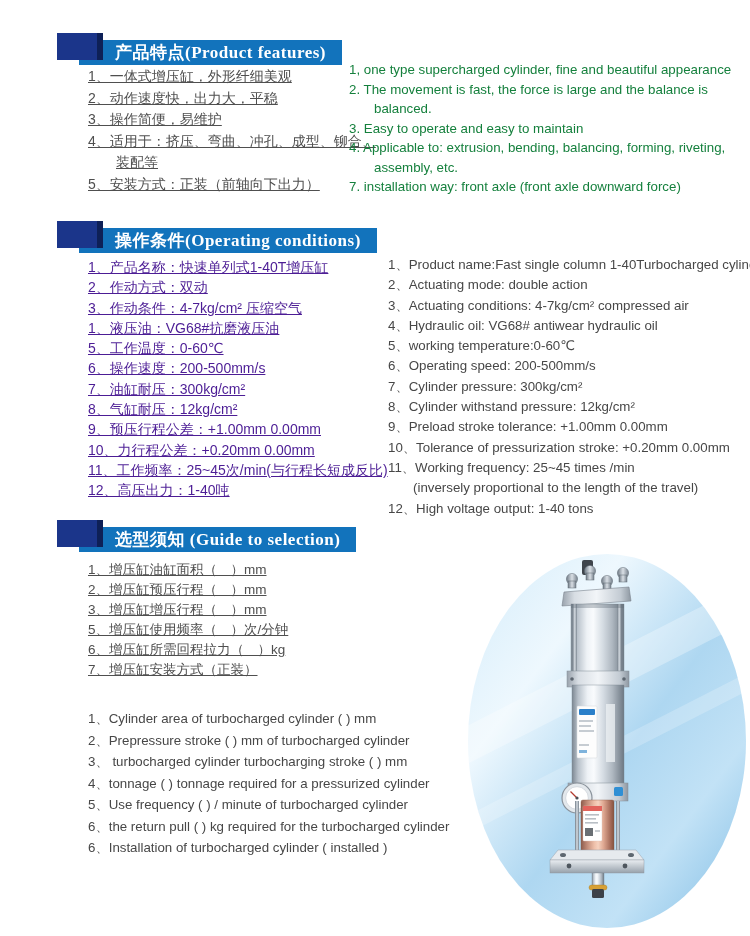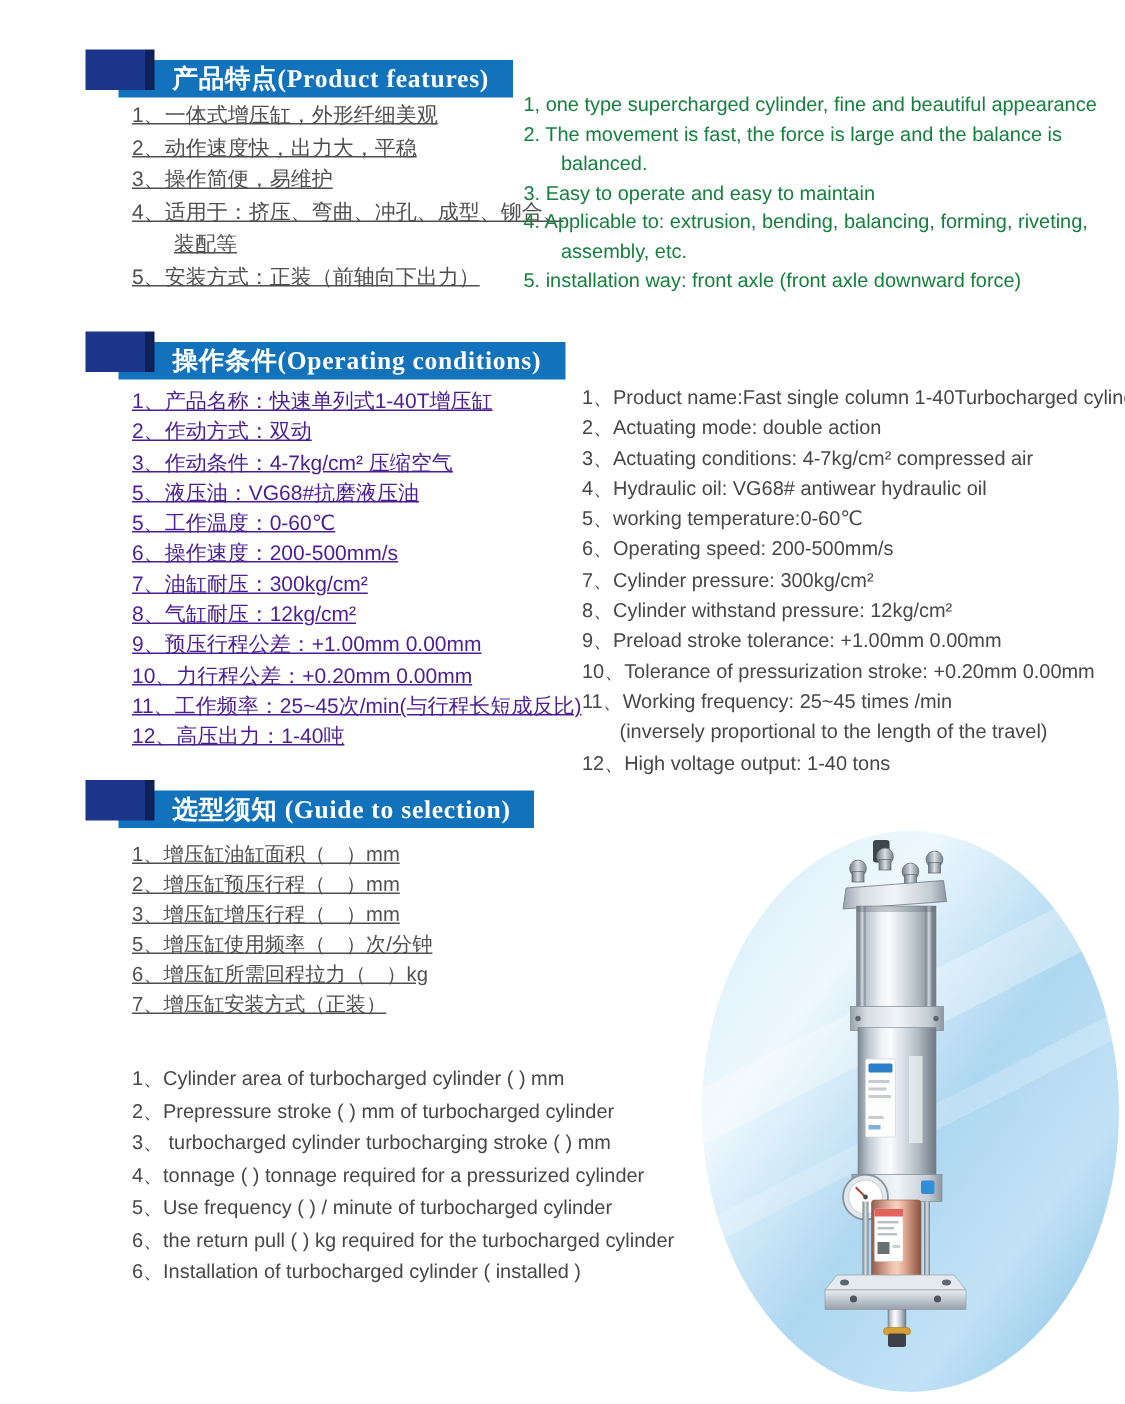--- a/index.html
+++ b/index.html
@@ -46,33 +46,33 @@
       <li>5、安装方式：正装（前轴向下出力）</li>
     </ul>
   <ul class="list en s1-en">
 
   <li>1, one type supercharged cylinder, fine and beautiful appearance</li>
       <li>2. The movement is fast, the force is large and the balance is
 balanced.</li>
       <li>3. Easy to operate and easy to maintain</li>
       <li>4. Applicable to: extrusion, bending, balancing, forming, riveting,
 assembly, etc.</li>
-      <li>5. installation way: front axle (front axle downward force)</li>
+      <li>7. installation way: front axle (front axle downward force)</li>
     </ul>
 
   <div class="hdr" style="top:221px;">
     <div class="hdr-bar">操作条件(Operating conditions)</div>
     <div class="hdr-block"></div>
   </div>
   <ul class="list cn s2-cn">
 
   <li>1、产品名称：快速单列式1-40T增压缸</li>
       <li>2、作动方式：双动</li>
       <li>3、作动条件：4-7kg/cm² 压缩空气</li>
-      <li>5、液压油：VG68#抗磨液压油</li>
+      <li>1、液压油：VG68#抗磨液压油</li>
       <li>5、工作温度：0-60℃</li>
       <li>6、操作速度：200-500mm/s</li>
       <li>7、油缸耐压：300kg/cm²</li>
       <li>8、气缸耐压：12kg/cm²</li>
       <li>9、预压行程公差：+1.00mm 0.00mm</li>
       <li>10、力行程公差：+0.20mm 0.00mm</li>
       <li>11、工作频率：25~45次/min(与行程长短成反比)</li>
       <li>12、高压出力：1-40吨</li>
     </ul>
   <ul class="list en s2-en">

